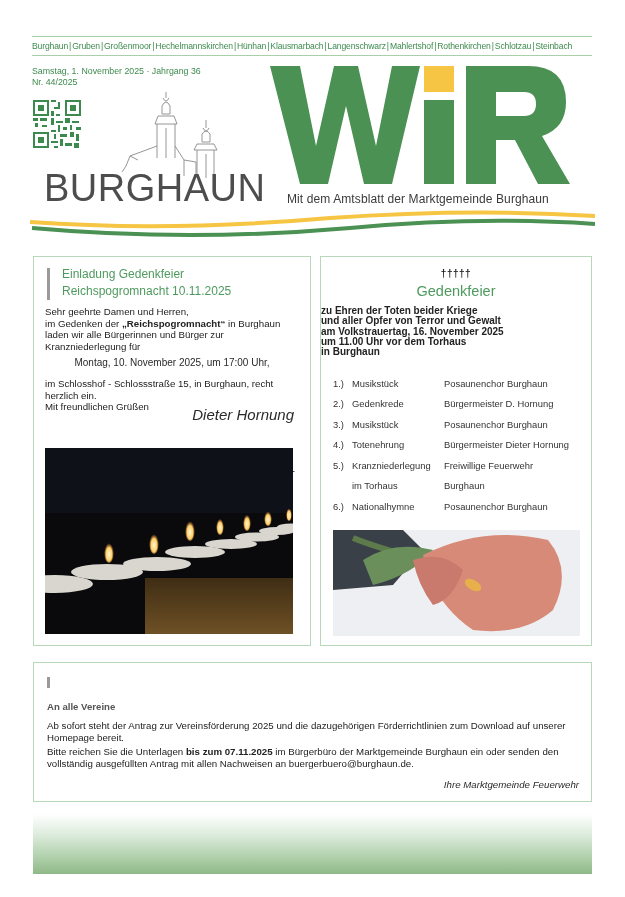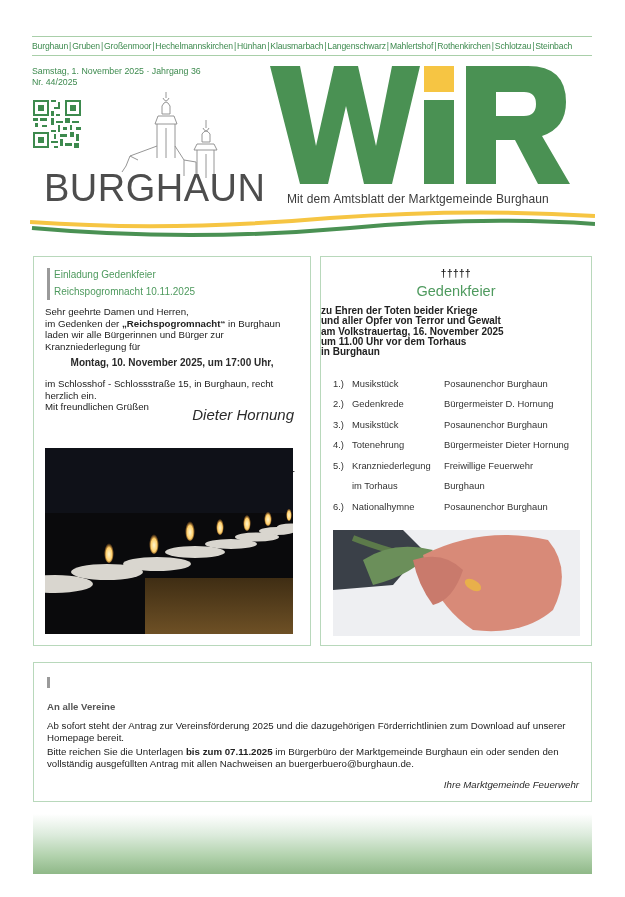--- a/index.html
+++ b/index.html
@@ -31,26 +31,26 @@
 
   .waves { position: absolute; left: 30px; top: 206px; width: 565px; height: 40px; }
 
   .box { position: absolute; border: 1px solid #b8d8bb; background: #fff; }
   .box-left { left: 33px; top: 256px; width: 278px; height: 390px; }
   .box-right { left: 320px; top: 256px; width: 272px; height: 390px; }
   .box-bottom { left: 33px; top: 662px; width: 559px; height: 140px; }
 
   .heading-bar { position: absolute; width: 3px; background: #9a9a9a; }
 
-  .h-left { position: absolute; left: 20px; top: 9px; font-size: 10px; color: #4e9a5e; line-height: 17px; }
+  .h-left { position: absolute; left: 28px; top: 9px; font-size: 12px; color: #4e9a5e; line-height: 17px; }
   .bar-left { left: 13px; top: 11px; height: 32px; }
 
   .body-text { font-size: 9.7px; line-height: 11.6px; color: #222; }
   .left-p1 { position: absolute; left: 11px; top: 49px; width: 260px; }
-  .left-date { position: absolute; left: 0; top: 100px; width: 276px; text-align: center; font-weight: bold; font-size: 10px; }
+  .left-date { position: absolute; left: 0; top: 100px; width: 276px; text-align: center; font-weight: normal; font-size: 10px; }
   .left-p2 { position: absolute; left: 11px; top: 121px; width: 260px; }
   .sig { position: absolute; right: 16px; font-style: italic; font-size: 15px; }
   .sig1 { top: 149px; }
   .sig2 { top: 180px; margin-top: 28px; }
 
   .photo-candles { position: absolute; left: 11px; top: 191px; width: 248px; height: 186px; background: #0b0a0b; overflow: hidden; }
 
   .crosses { position: absolute; left: 0; top: 11px; width: 270px; text-align: center; font-size: 10px; color: #222; font-weight: bold; letter-spacing: 0.5px; }
   .h-right { position: absolute; left: 0; top: 26px; width: 270px; text-align: center; font-size: 14.5px; color: #4e9a5e; }
   .right-sub { position: absolute; left: 0; top: 49px; width: 270px; font-weight: bold; font-size: 10px; line-height: 10.3px; color: #222; }

